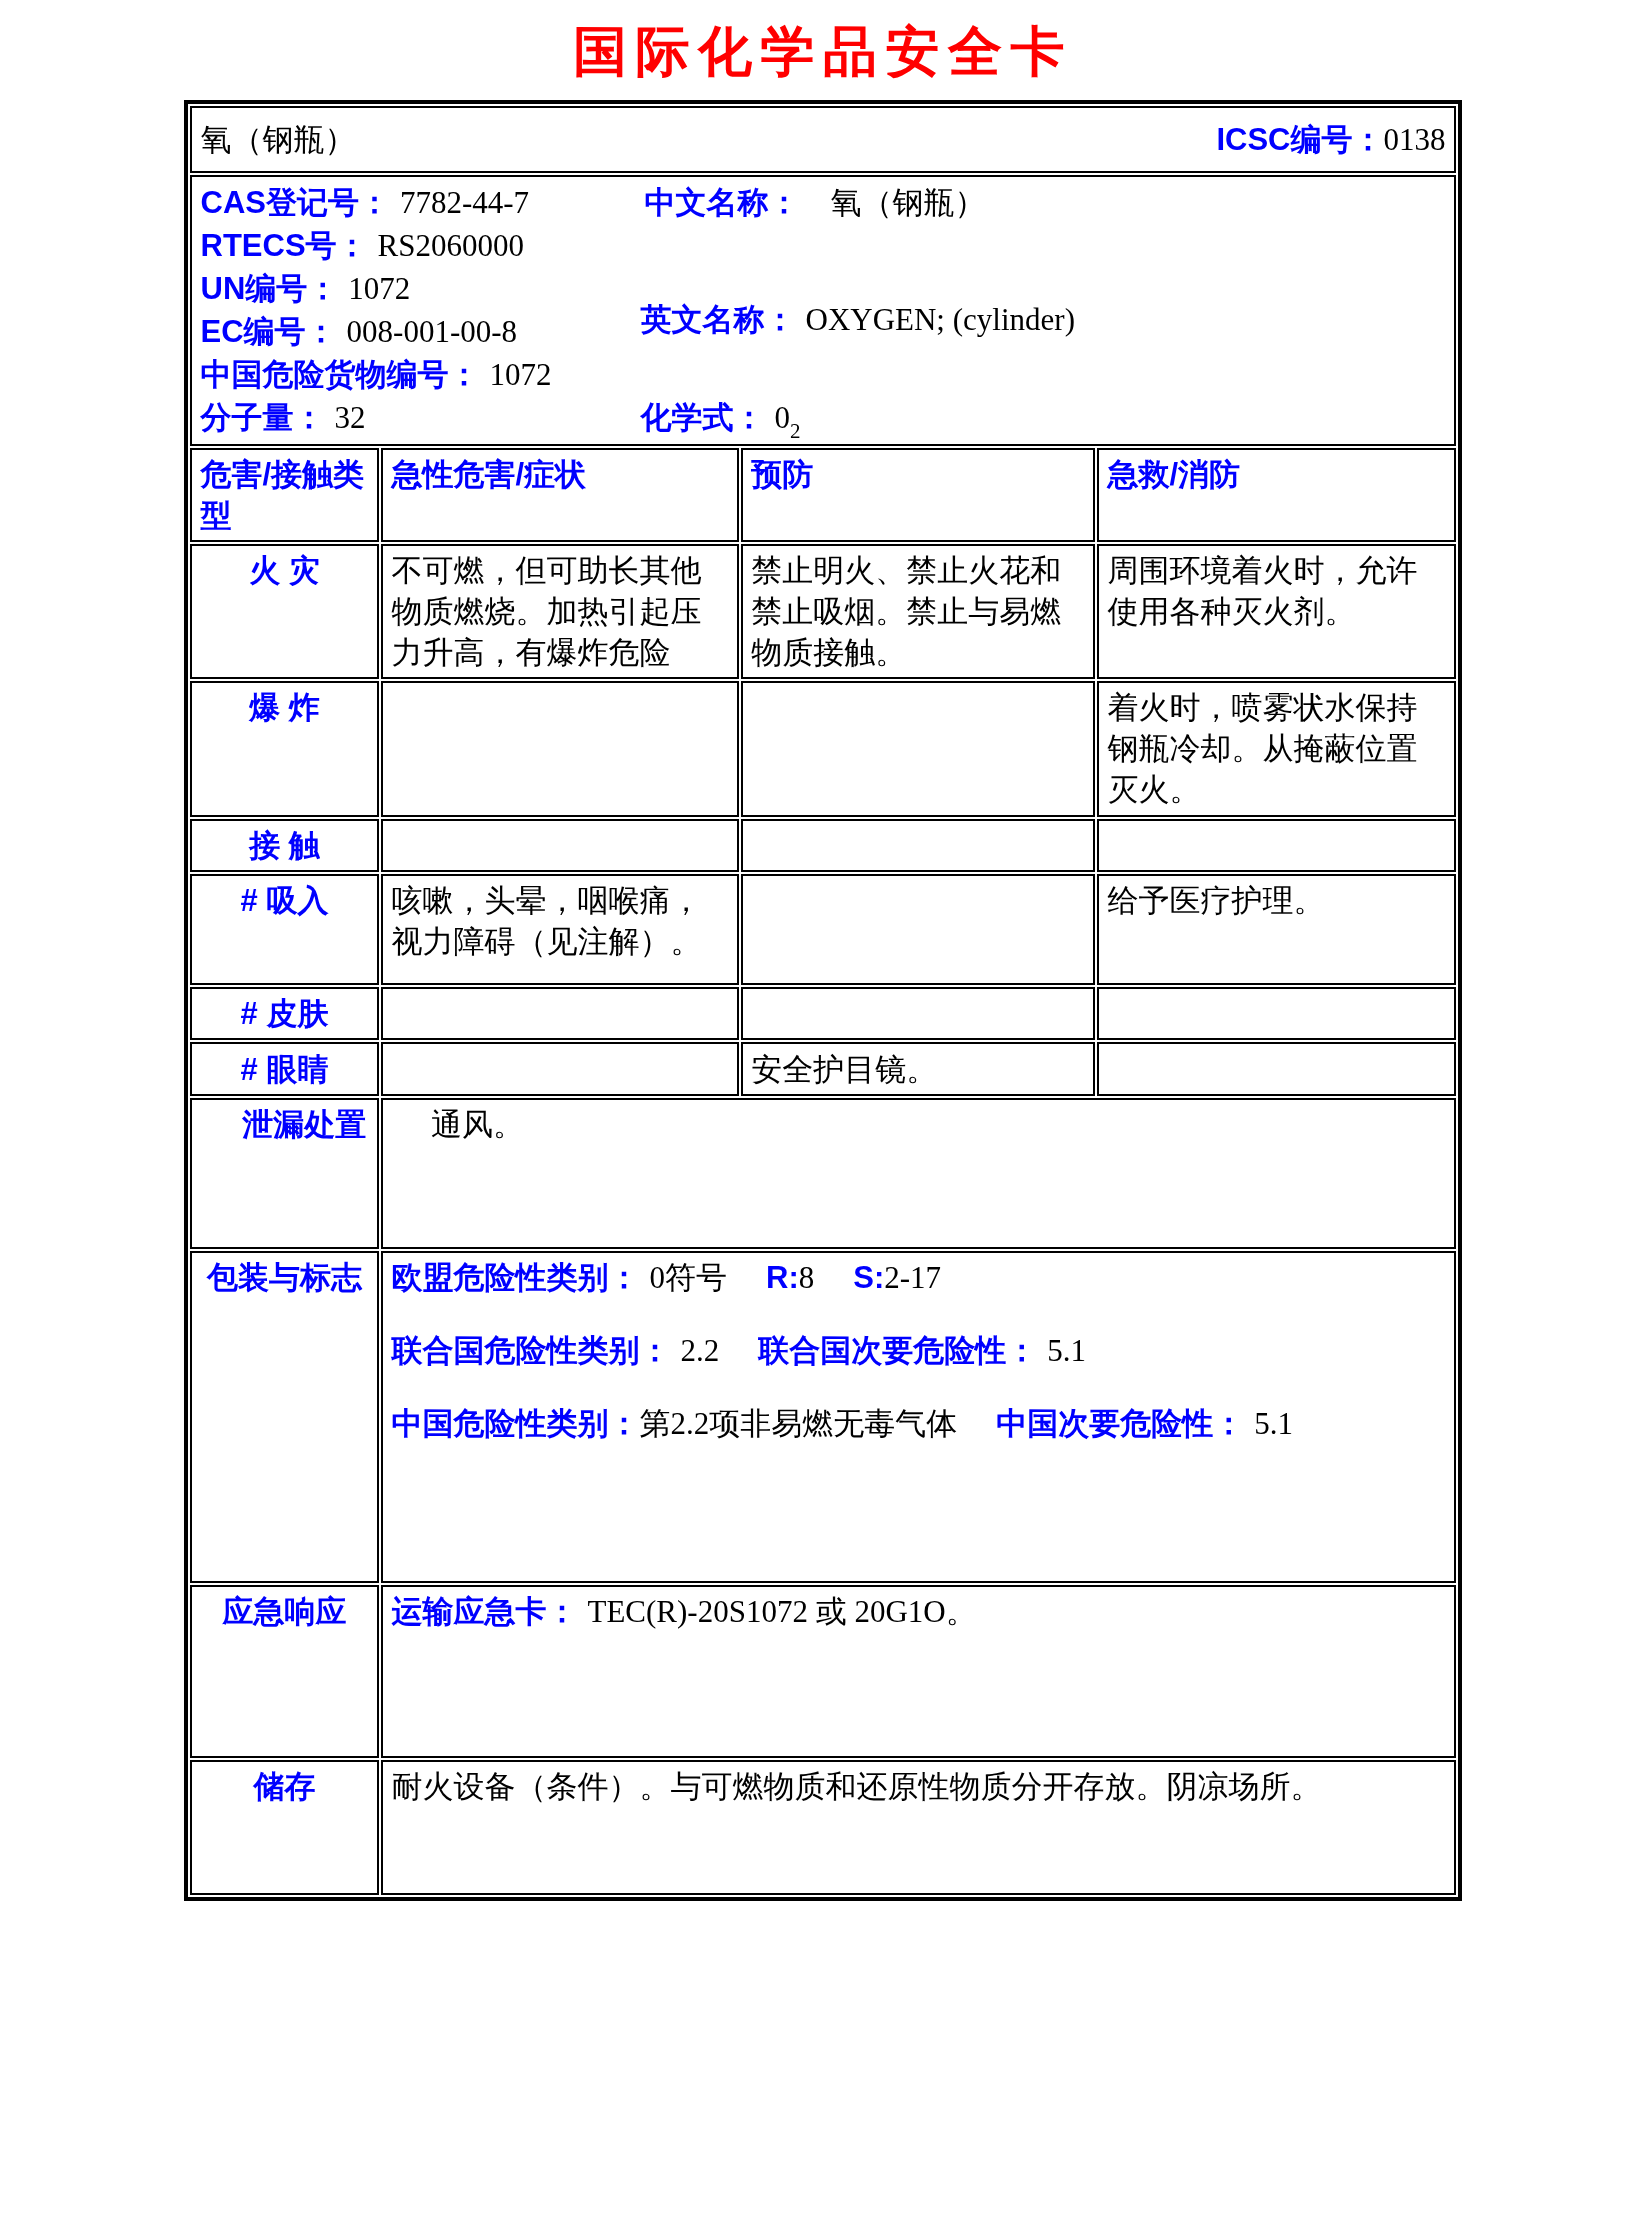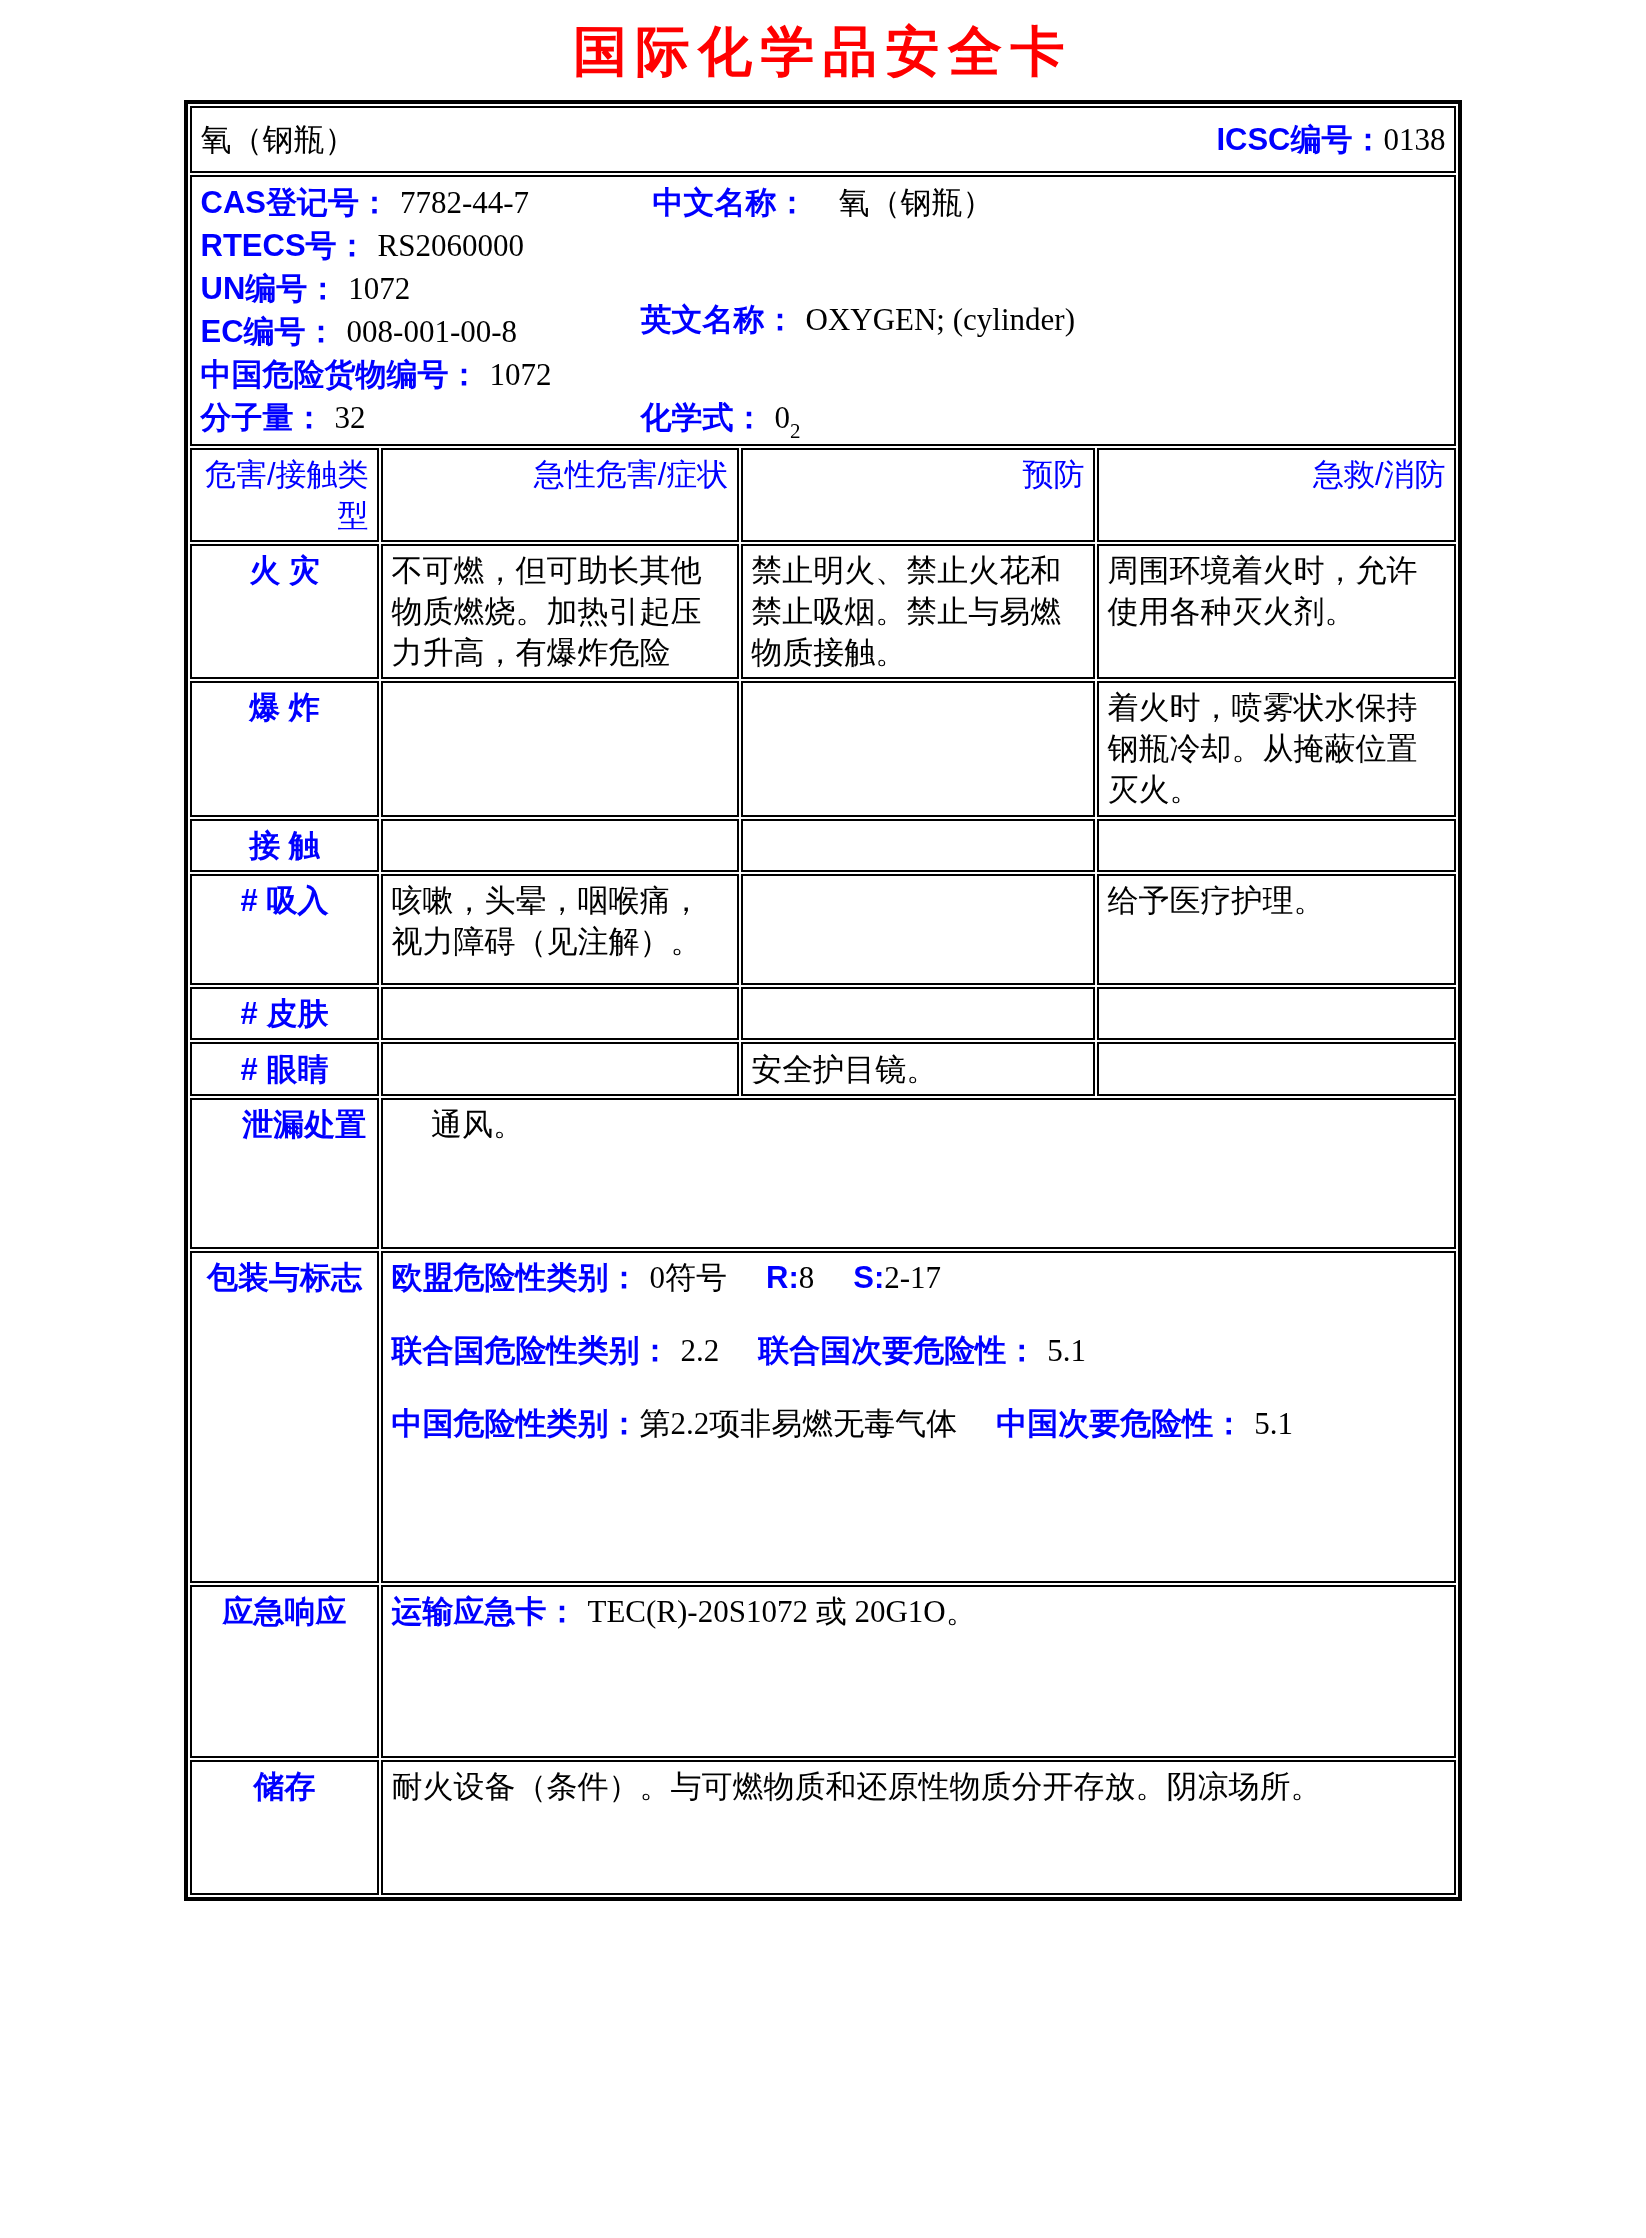--- a/index.html
+++ b/index.html
@@ -47,31 +47,31 @@
   .val-pad { margin-left: 10px; }
 
   
   .name-row { display: flex; justify-content: space-between; align-items: center; height: 55px; }
 
   
   td.id-cell { height: 262px; }
   .id-grid { display: grid; grid-template-columns: 440px 1fr; }
   .id-left .id-line { height: 43px; line-height: 43px; white-space: nowrap; }
   .id-right { position: relative; }
-  .id-right .cn-line { position: absolute; top: 0; left: 12px; height: 43px; line-height: 43px; white-space: nowrap; }
+  .id-right .cn-line { position: absolute; top: 0; left: 4px; height: 43px; line-height: 43px; white-space: nowrap; }
   .id-right .en-line { position: absolute; top: 73px; left: 0; height: 43px; line-height: 43px; white-space: nowrap; margin-top: 44px; }
   .id-right .formula-line { position: absolute; top: 215px; left: 0; height: 43px; line-height: 43px; white-space: nowrap; }
   .formula-sub { font-size: 21px; vertical-align: -10px; }
 
   
   td.colhead {
-    text-align: right;
+    text-align: left;
     vertical-align: middle;
     color: #0000ff;
-    font-weight: normal;
+    font-weight: bold;
     font-family: "Liberation Sans", "DejaVu Sans", sans-serif;
     font-size: 32px;
     line-height: 42px;
     height: 92px;
   }
   td.typecell {
     text-align: center;
     vertical-align: middle;
     color: #0000ff;
     font-weight: bold;

